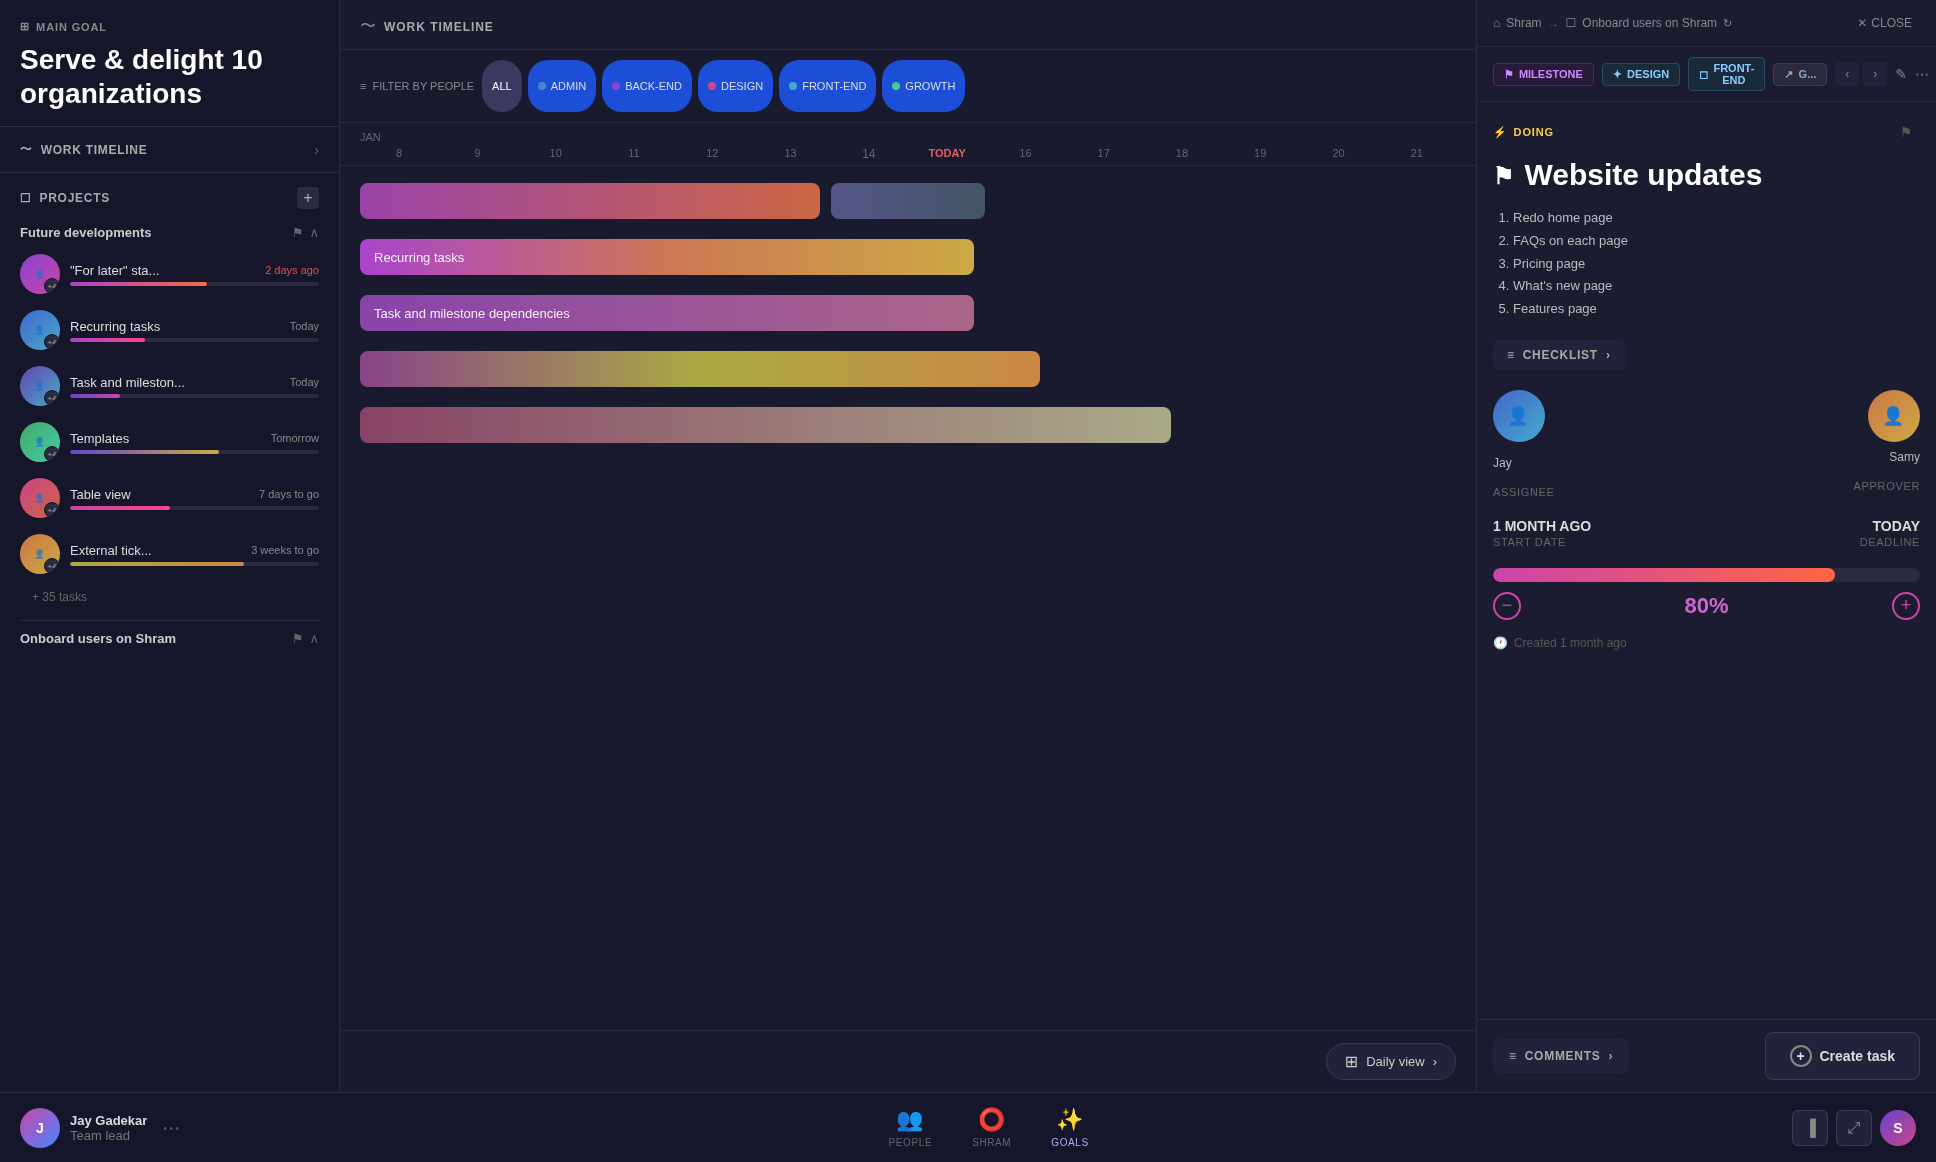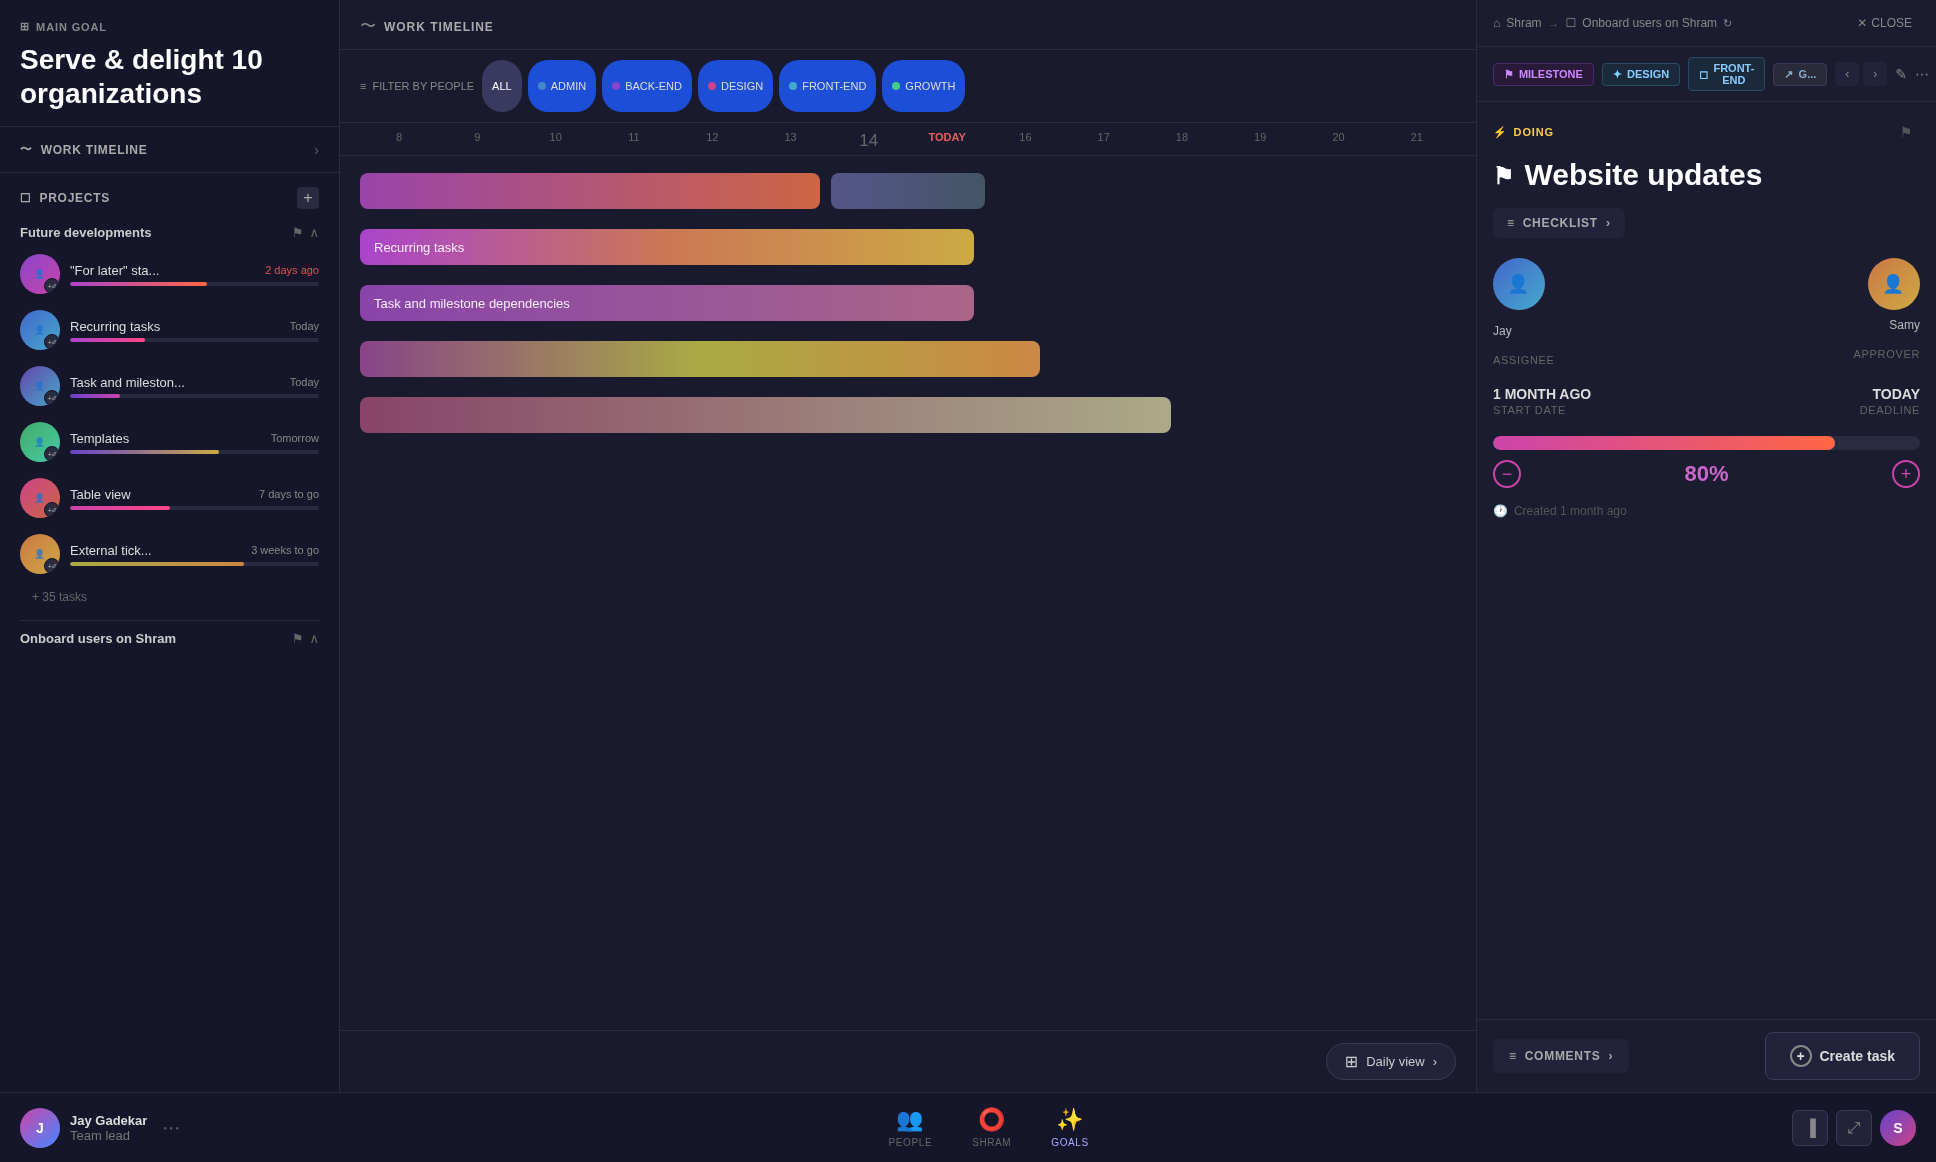--- a/index.html
+++ b/index.html
@@ -1009,28 +1009,29 @@
         <button class="filter-chip active">
           <span class="filter-chip-dot" style="background:#44aacc"></span>FRONT-END
         </button>
         <button class="filter-chip active">
           <span class="filter-chip-dot" style="background:#44cc88"></span>GROWTH
         </button>
       </div>
     </div>
 
     <div style="padding: 8px 20px 4px; border-bottom: 1px solid #2a2a40;">
+      <div style="font-size:11px; color:#666; margin-bottom:4px;">JAN</div>
       <div style="display:flex; gap:0;">
         <div style="flex:1; text-align:center; font-size:11px; color:#666;">8</div>
         <div style="flex:1; text-align:center; font-size:11px; color:#666;">9</div>
         <div style="flex:1; text-align:center; font-size:11px; color:#666;">10</div>
         <div style="flex:1; text-align:center; font-size:11px; color:#666;">11</div>
         <div style="flex:1; text-align:center; font-size:11px; color:#666;">12</div>
         <div style="flex:1; text-align:center; font-size:11px; color:#666;">13</div>
-        <div style="flex:1; text-align:center; font-size:17px; color:#666;">14</div>
+        <div style="flex:1; text-align:center; font-size:12px; color:#666;">14</div>
         <div style="flex:1; text-align:center; font-size:11px; color:#e06060; font-weight:700;">TODAY</div>
         <div style="flex:1; text-align:center; font-size:11px; color:#666;">16</div>
         <div style="flex:1; text-align:center; font-size:11px; color:#666;">17</div>
         <div style="flex:1; text-align:center; font-size:11px; color:#666;">18</div>
         <div style="flex:1; text-align:center; font-size:11px; color:#666;">19</div>
         <div style="flex:1; text-align:center; font-size:11px; color:#666;">20</div>
         <div style="flex:1; text-align:center; font-size:11px; color:#666;">21</div>
       </div>
     </div>
 
@@ -1121,20 +1122,29 @@
           <span>DOING</span>
         </div>
         <button class="more-btn" style="color:#555;">⚑</button>
       </div>
 
       <div class="task-title">
         <span class="task-title-flag">⚑</span>
         <span>Website updates</span>
       </div>
 
+      <div class="task-description">
+        <ol>
+          <li>Redo home page</li>
+          <li>FAQs on each page</li>
+          <li>Pricing page</li>
+          <li>What's new page</li>
+          <li>Features page</li>
+        </ol>
+      </div>
 
       <div class="checklist-section">
         <button class="section-toggle">
           <span>≡</span>
           <span>CHECKLIST</span>
           <span>›</span>
         </button>
       </div>
 
       <div class="assignee-section">

